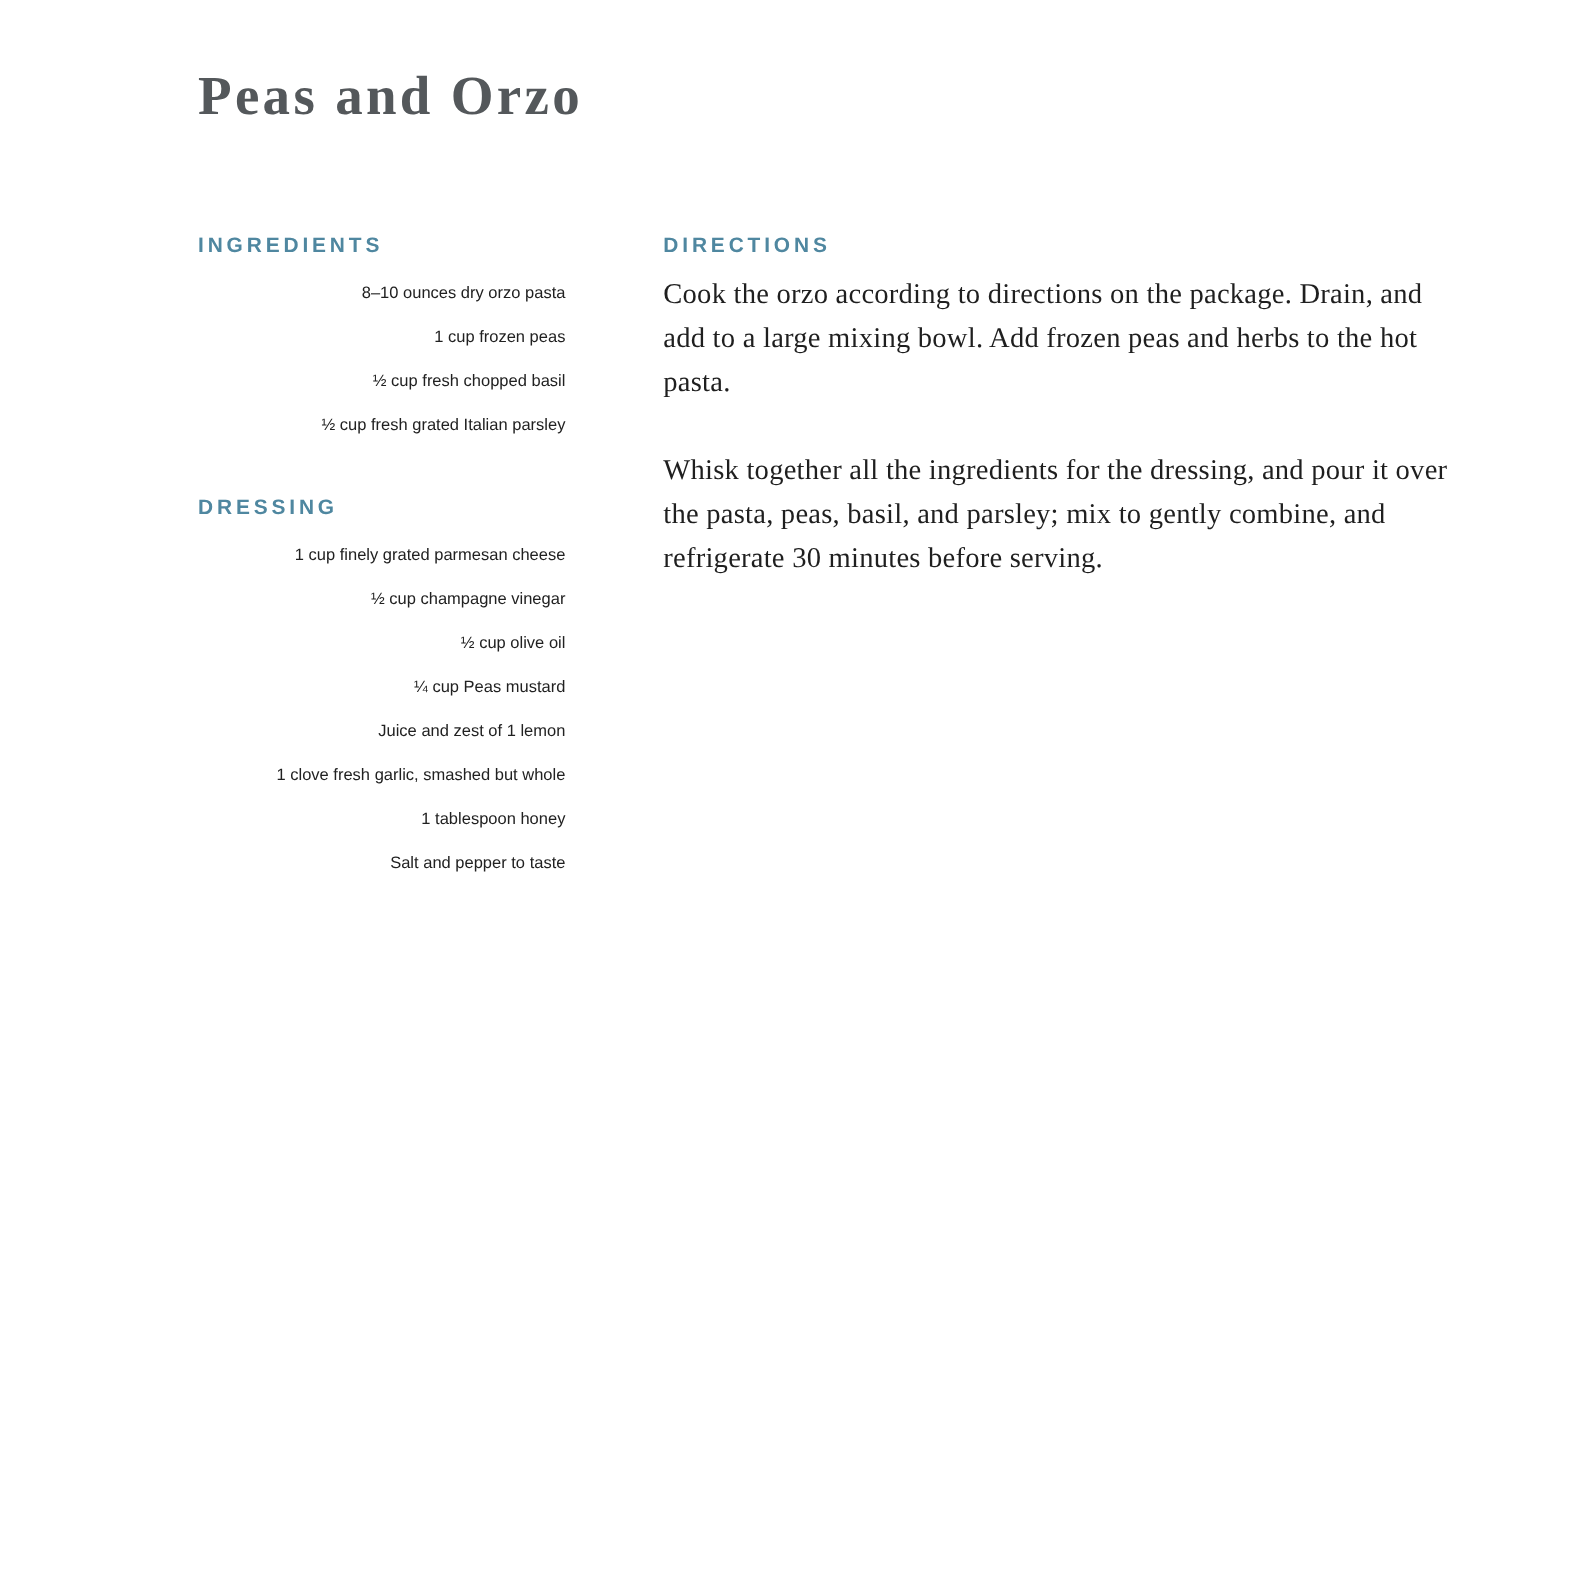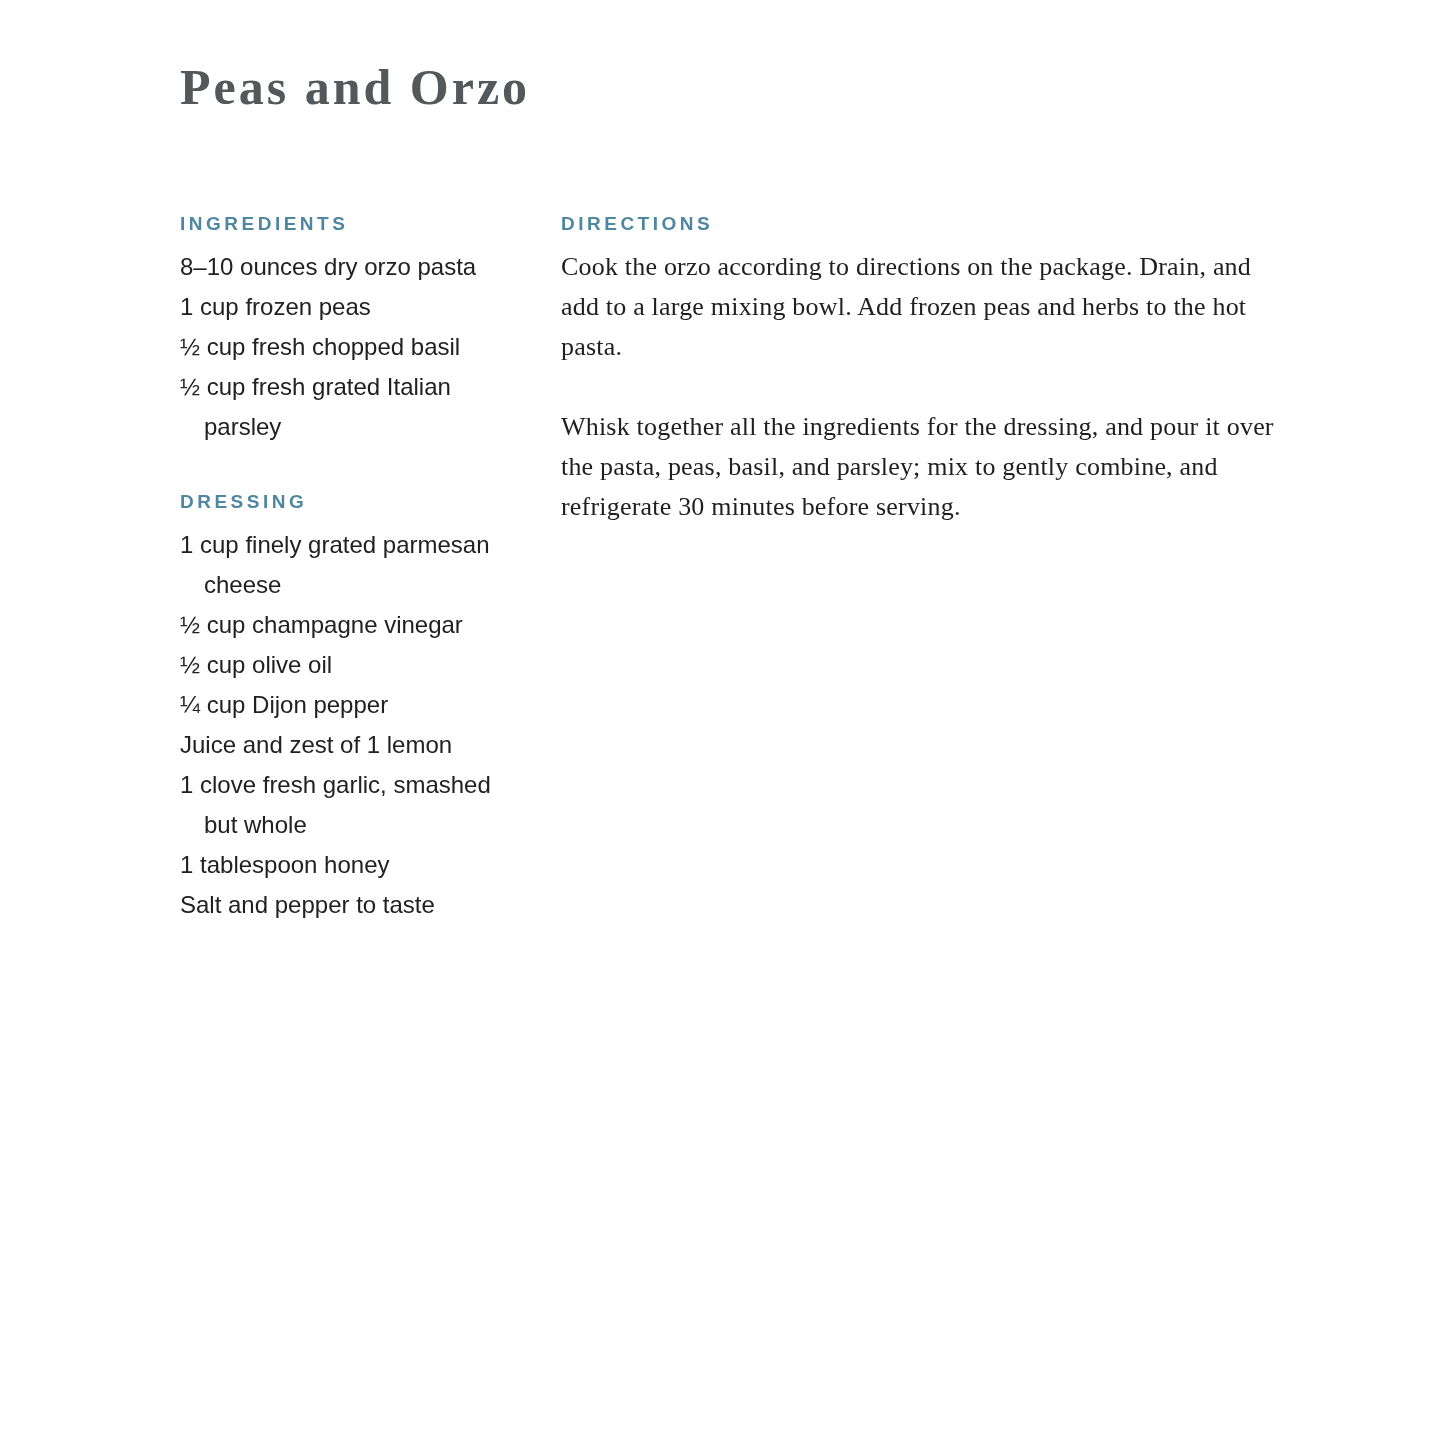--- a/index.html
+++ b/index.html
@@ -33,37 +33,39 @@
     margin-top: 94px;
   }
   .col-left {
     flex: none;
     width: 334px;
     margin-right: 47px;
   }
   .col-right {
     flex: none;
     width: 716px;
+    margin-left: 42px;
   }
   .heading {
     margin: 0 0 12px 0;
     font-family: "Liberation Sans", sans-serif;
     font-weight: 700;
     font-size: 19px;
     line-height: 22px;
     letter-spacing: 3.5px;
     color: #4f87a0;
   }
   .ing-list .item {
     font-family: "Liberation Sans", sans-serif;
-    font-size: 24px;
+    font-size: 15px;
     line-height: 40px;
     color: #212121;
     padding-left: 24px;
     text-indent: -24px;
+    text-align: right;
   }
   .section-dressing {
     margin-top: 44px;
   }
   .paras .para {
     margin: 0 0 40px 0;
     font-family: "Liberation Serif", serif;
     font-size: 26px;
     line-height: 40px;
     letter-spacing: 0.2px;
@@ -90,21 +92,21 @@
             <div class="item">½ cup fresh grated Italian parsley</div>
           </div>
       </section>
 
       <section class="section-dressing">
         <h2 class="heading">DRESSING</h2>
         <div class="ing-list">
             <div class="item">1 cup finely grated parmesan cheese</div>
             <div class="item">½ cup champagne vinegar</div>
             <div class="item">½ cup olive oil</div>
-            <div class="item">¼ cup Dijon pepper</div>
+            <div class="item">¼ cup Peas mustard</div>
             <div class="item">Juice and zest of 1 lemon</div>
             <div class="item">1 clove fresh garlic, smashed but whole</div>
             <div class="item">1 tablespoon honey</div>
             <div class="item">Salt and pepper to taste</div>
           </div>
       </section>
 
     </aside>
 
     <main class="col-right">

